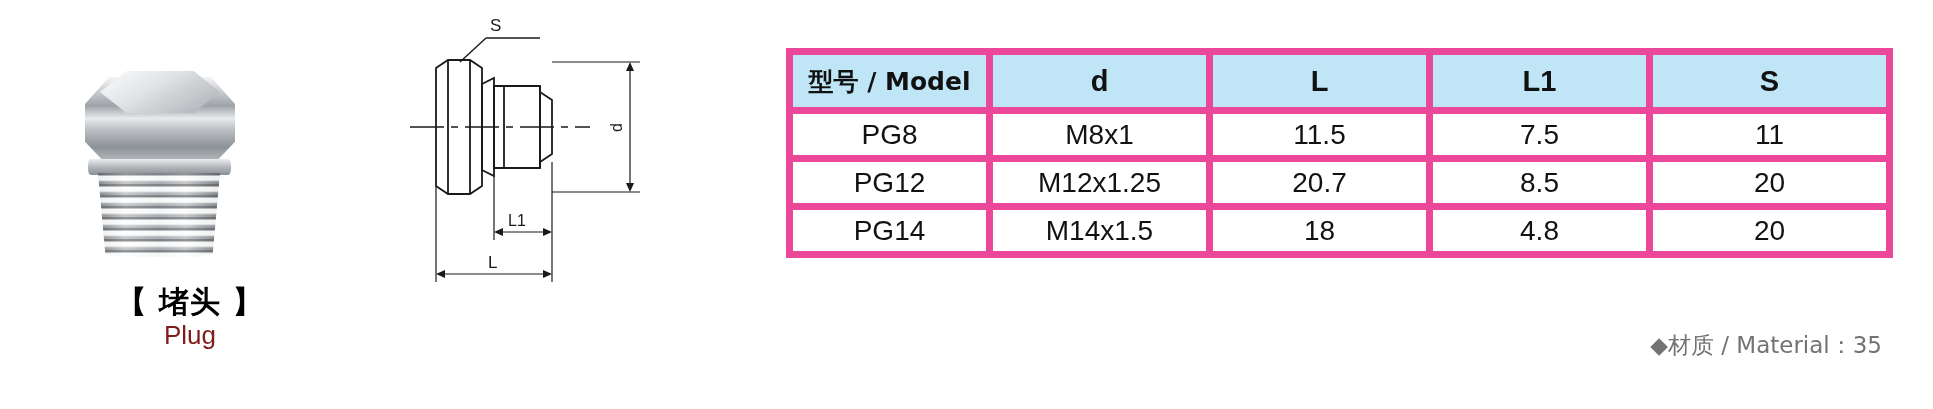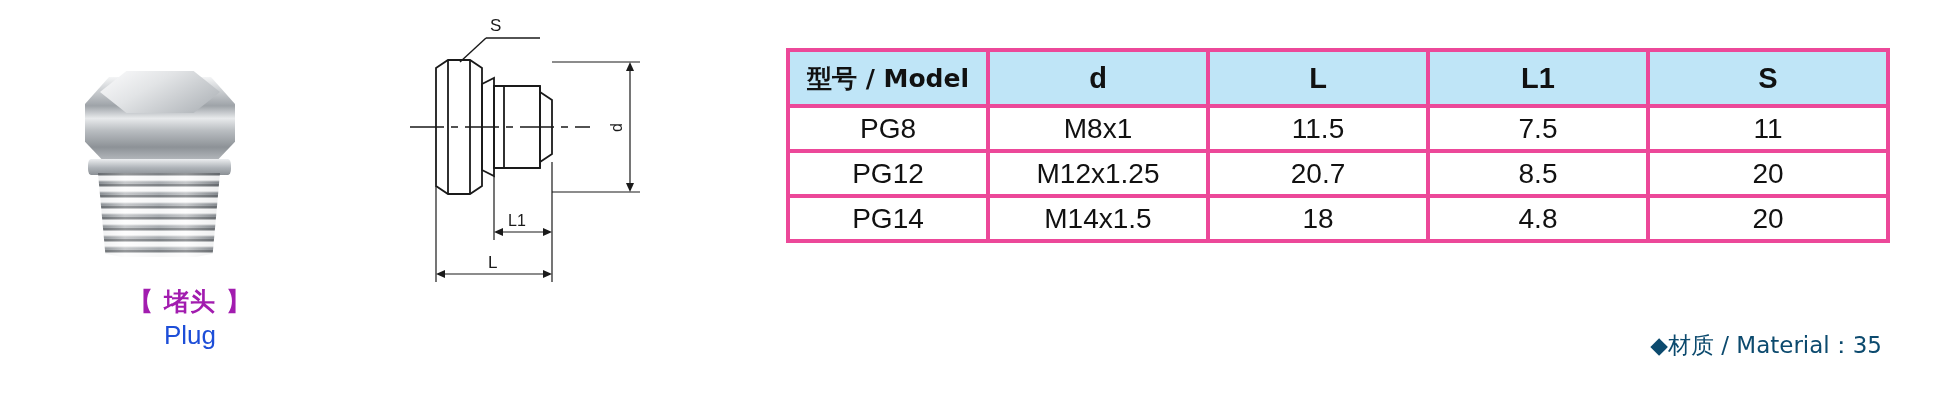--- a/index.html
+++ b/index.html
@@ -85,31 +85,31 @@
 
   .caption {
     position: absolute;
     left: 0;
     top: 285px;
     width: 380px;
     text-align: center;
   }
   .caption-cn {
     font-family: "DejaVu Sans", "Liberation Sans", sans-serif;
-    font-size: 25px;
+    font-size: 30px;
     font-weight: 700;
     letter-spacing: 1px;
     line-height: 34px;
-    color: #a21caf;
+    color: #000000;
   }
   .caption-en {
     font-size: 26px;
     font-weight: 400;
     line-height: 32px;
-    color: #1d4ed8;
+    color: #7f1d1d;
   }
 
   
   .drawing-panel {
     position: absolute;
     left: 390px;
     top: 0;
     width: 380px;
     height: 409px;
   }
@@ -122,21 +122,21 @@
     top: 48px;
     width: 1100px;
   }
   table.spec {
     border-collapse: collapse;
     width: 1100px;
     table-layout: fixed;
   }
   table.spec th,
   table.spec td {
-    border: 4px solid #ec4899;
+    border: 7px solid #ec4899;
     text-align: center;
     vertical-align: middle;
     font-size: 28px;
     font-weight: 400;
     color: #111111;
     height: 41px;
     padding: 0 4px;
     white-space: nowrap;
   }
   table.spec thead th {
@@ -157,21 +157,21 @@
   col.c-s     { width: 240px; }
 
   .material-note {
     position: absolute;
     left: 786px;
     top: 330px;
     width: 1100px;
     text-align: right;
     font-family: "DejaVu Sans", "Liberation Sans", sans-serif;
     font-size: 23px;
-    color: #0c4a6e;
+    color: #737373;
     padding-right: 4px;
     box-sizing: border-box;
   }
 </style>
 </head>
 <body>
 
 <div class="sheet">
 
   <div class="photo-panel">

